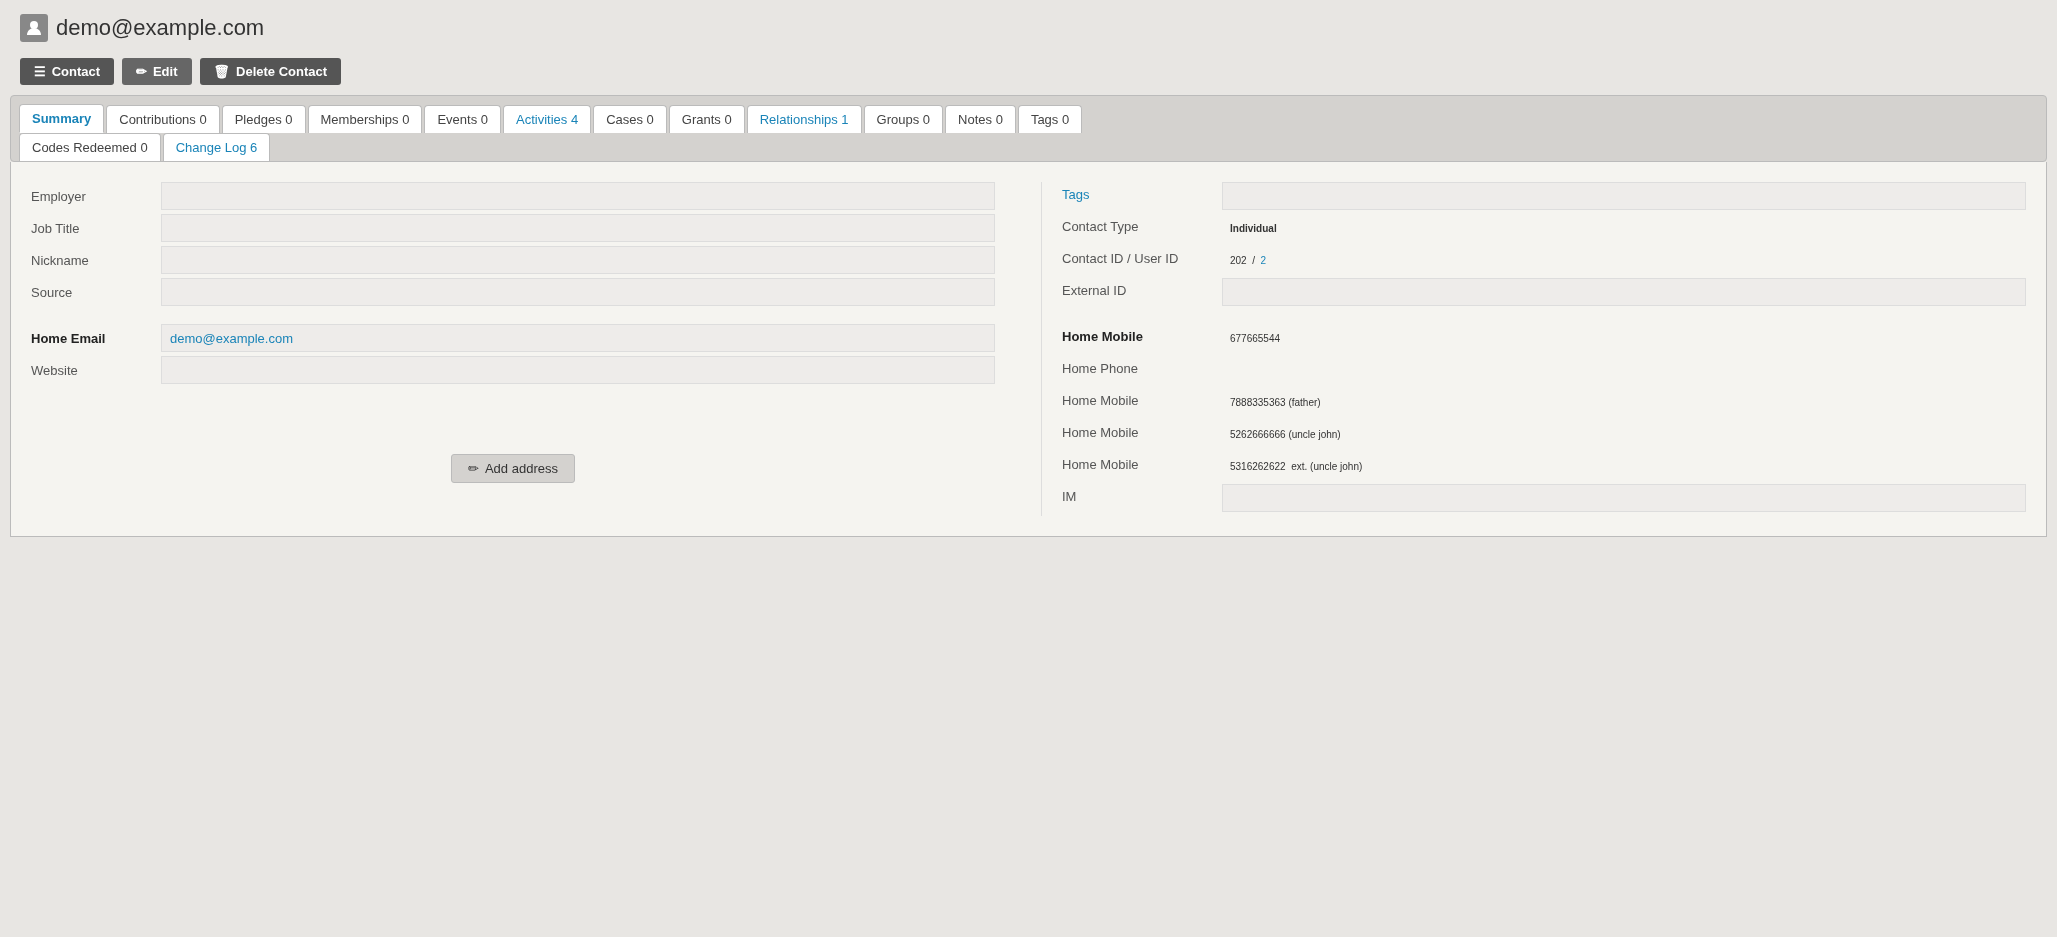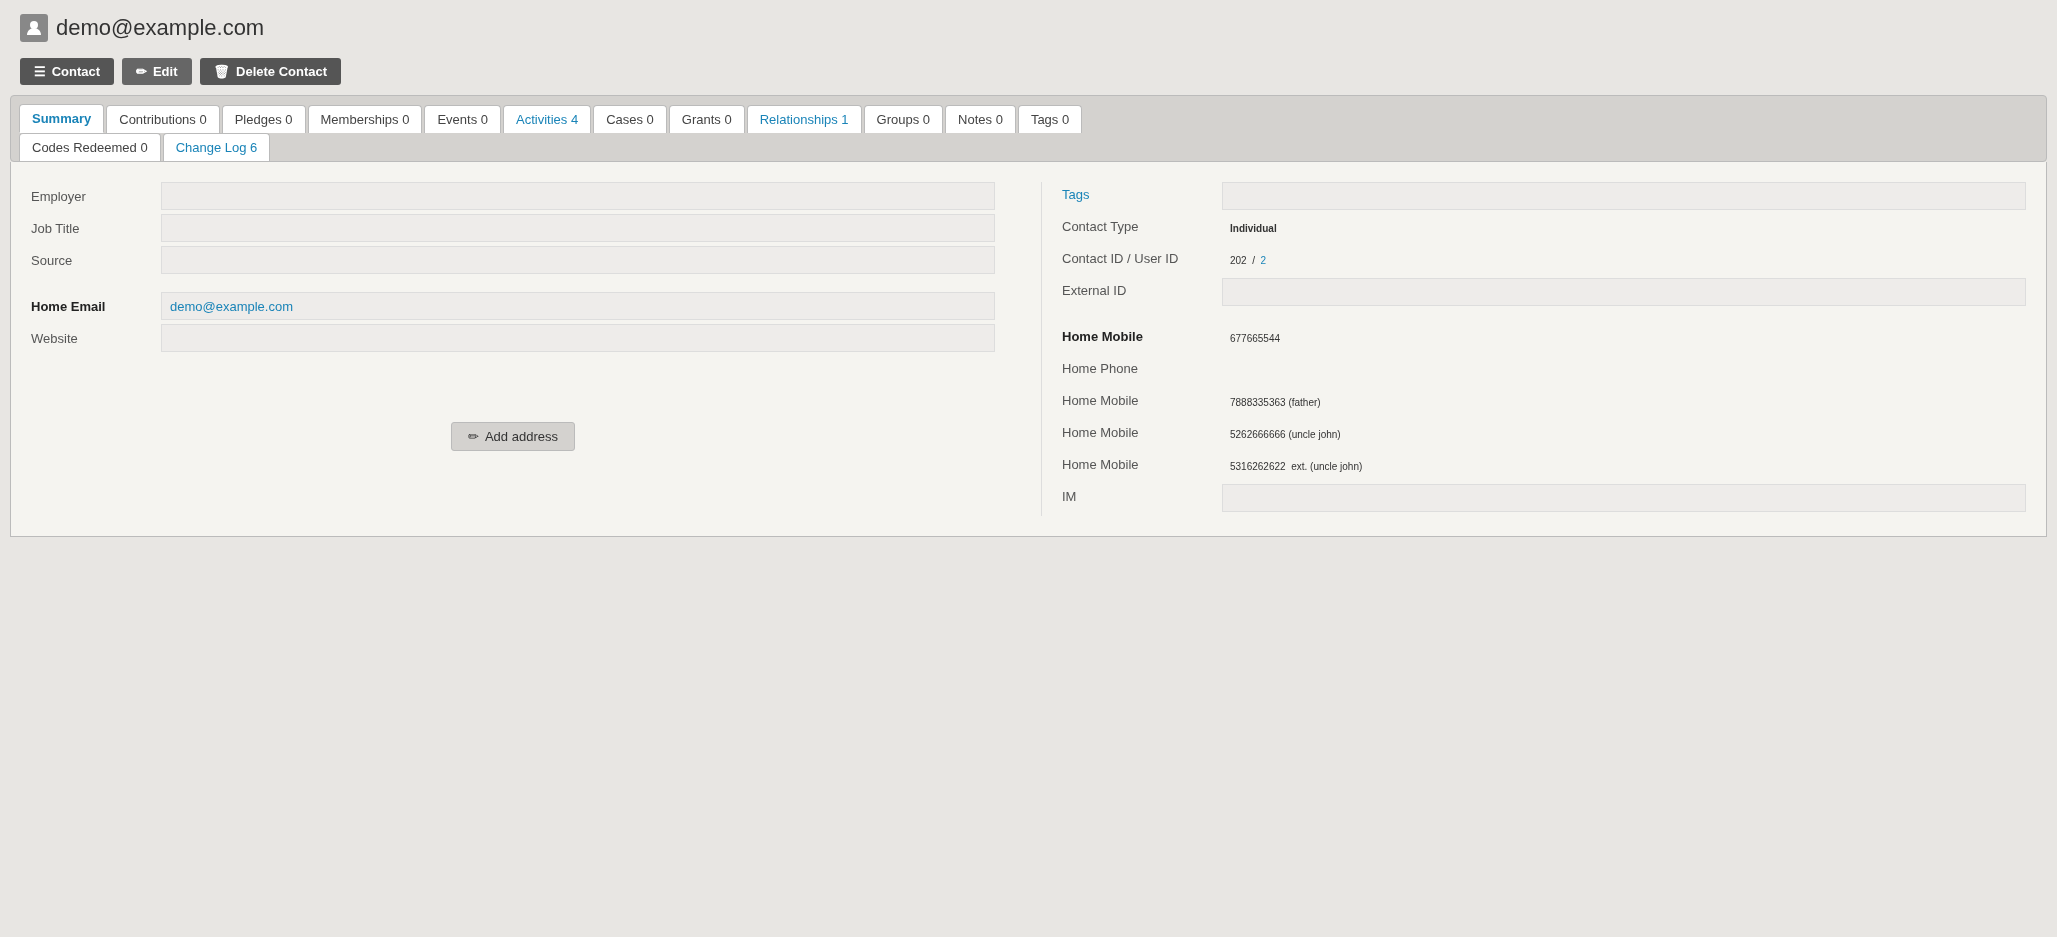--- a/index.html
+++ b/index.html
@@ -281,20 +281,24 @@
       <div class="field-row">
         <div class="field-label">Employer</div>
         <div class="field-value empty"></div>
       </div>
 
       <div class="field-row">
         <div class="field-label">Job Title</div>
         <div class="field-value empty"></div>
       </div>
 
+      <div class="field-row">
+        <div class="field-label">Nickname</div>
+        <div class="field-value empty"></div>
+      </div>
 
       <div class="field-row">
         <div class="field-label">Source</div>
         <div class="field-value empty"></div>
       </div>
 
       <div class="section-gap"></div>
 
       <div class="field-row">
         <div class="field-label bold">Home Email</div>

